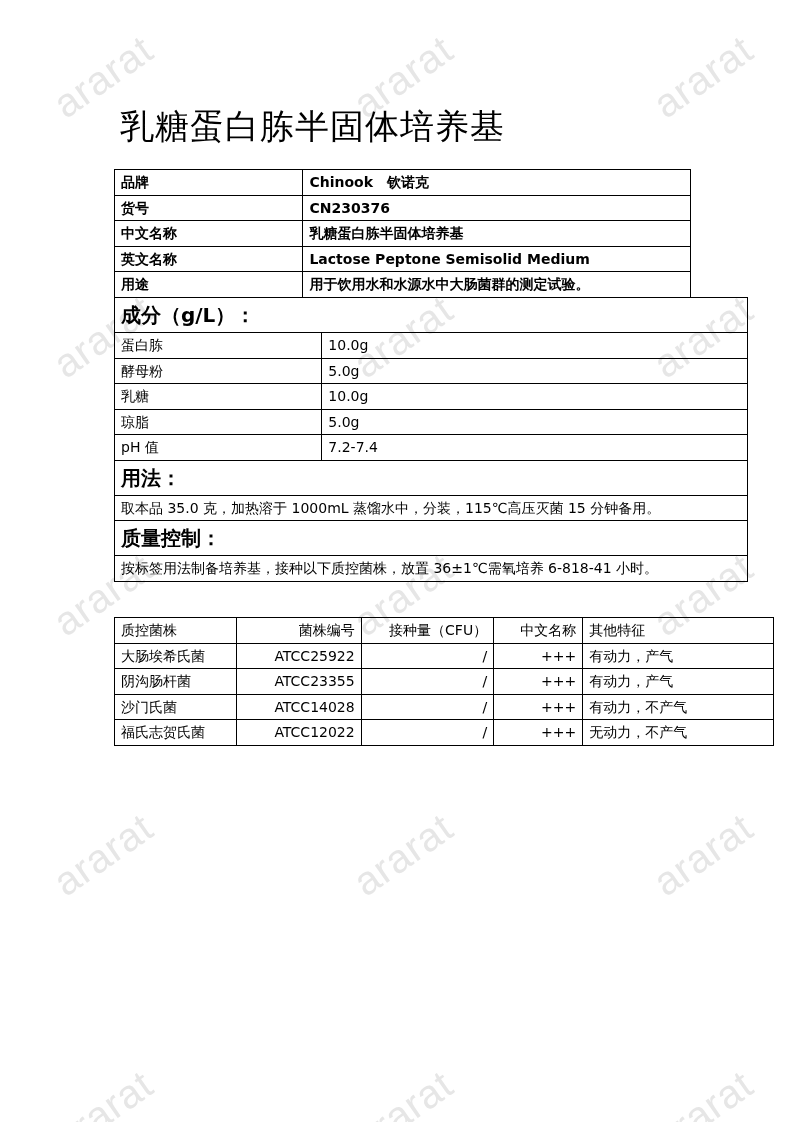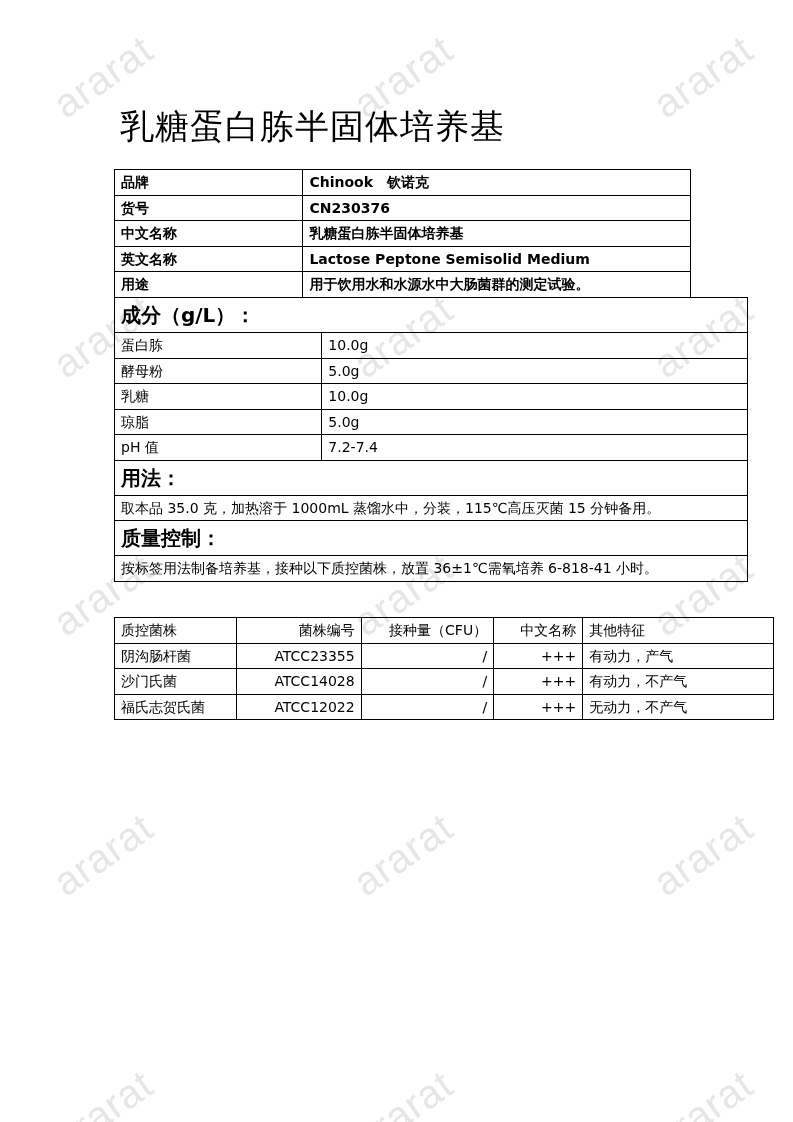--- a/index.html
+++ b/index.html
@@ -120,20 +120,27 @@
     </colgroup>
   <tbody>
       <tr>
     <td>质控菌株</td>
     <td class="center">菌株编号</td>
     <td class="center">接种量（CFU）</td>
     <td class="center">中文名称</td>
     <td>其他特征</td>
   </tr>
   <tr>
+    <td>大肠埃希氏菌</td>
+    <td class="center">ATCC25922</td>
+    <td class="center">/</td>
+    <td class="center">+++</td>
+    <td>有动力，产气</td>
+  </tr>
+  <tr>
     <td>阴沟肠杆菌</td>
     <td class="center">ATCC23355</td>
     <td class="center">/</td>
     <td class="center">+++</td>
     <td>有动力，产气</td>
   </tr>
   <tr>
     <td>沙门氏菌</td>
     <td class="center">ATCC14028</td>
     <td class="center">/</td>

